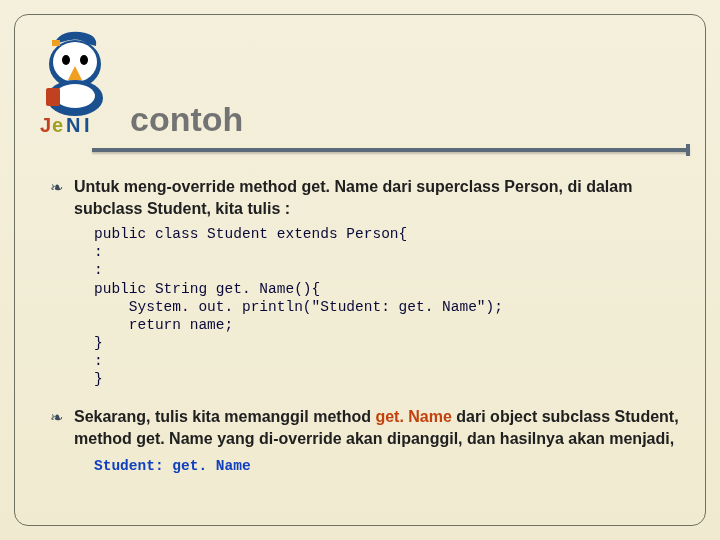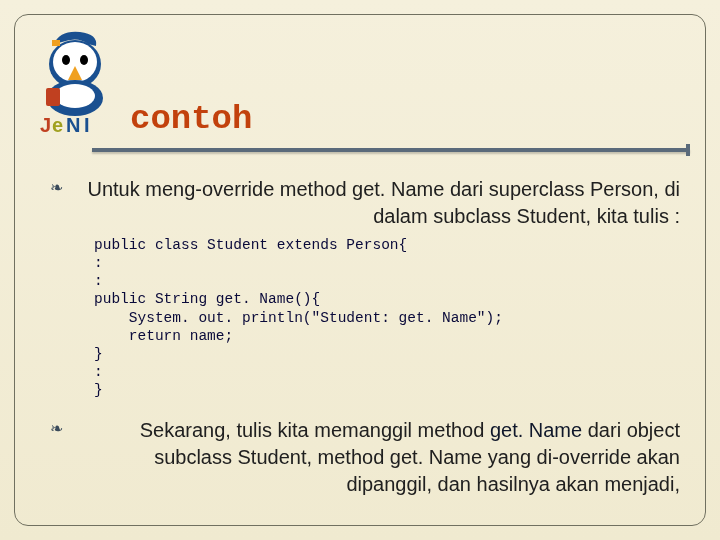--- a/index.html
+++ b/index.html
@@ -21,24 +21,24 @@
     position: absolute;
     top: 24px;
     left: 30px;
     width: 90px;
     height: 120px;
   }
   .title {
     position: absolute;
     top: 100px;
     left: 130px;
-    font-family: Liberation Mono, monospace;
+    font-family: Liberation Sans, sans-serif;
     font-size: 34px;
     font-weight: bold;
-    color: #c2410c;
+    color: #737373;
   }
   .title-underline {
     position: absolute;
     top: 148px;
     left: 92px;
     right: 30px;
     height: 4px;
     background: #5a6a7a;
     box-shadow: 0 2px 2px rgba(0,0,0,0.2);
   }
@@ -61,39 +61,38 @@
     margin-bottom: 6px;
   }
   .bullet {
     flex: 0 0 24px;
     font-size: 16px;
     color: #3a4a5a;
     line-height: 1.2;
     padding-top: 2px;
   }
   .bullet-text {
-    font-size: 20px;
-    font-weight: normal;
+    font-size: 16px;
+    font-weight: bold;
     color: #202020;
     line-height: 1.35;
-    text-align: right;
   }
   .code-block {
     margin-left: 44px;
     margin-top: 6px;
     margin-bottom: 18px;
     font-family: 'Courier New', monospace;
     font-size: 14.5px;
     font-weight: normal;
     color: #0a0a3a;
     white-space: pre;
     line-height: 1.25;
   }
   .highlight {
-    color: #0f172a;
+    color: #c2410c;
   }
   .second-block { margin-top: 10px; }
   .output-block {
     margin-left: 44px;
     margin-top: 8px;
     font-family: 'Courier New', monospace;
     font-size: 14.5px;
     font-weight: bold;
     color: #1040c0;
     white-space: pre;
@@ -141,14 +140,15 @@
 :
 }</div>
 
   <div class="bullet-item second-block">
     <div class="bullet">❧</div>
     <div class="bullet-text">
       <span>Sekarang, tulis kita memanggil method </span><span class="highlight">get. Name </span><span>dari object subclass Student, method get. Name yang di-override akan dipanggil, dan hasilnya akan menjadi,</span>
     </div>
   </div>
 
+  <div class="output-block">Student: get. Name</div>
 
 </div>
 
 </body></html>

